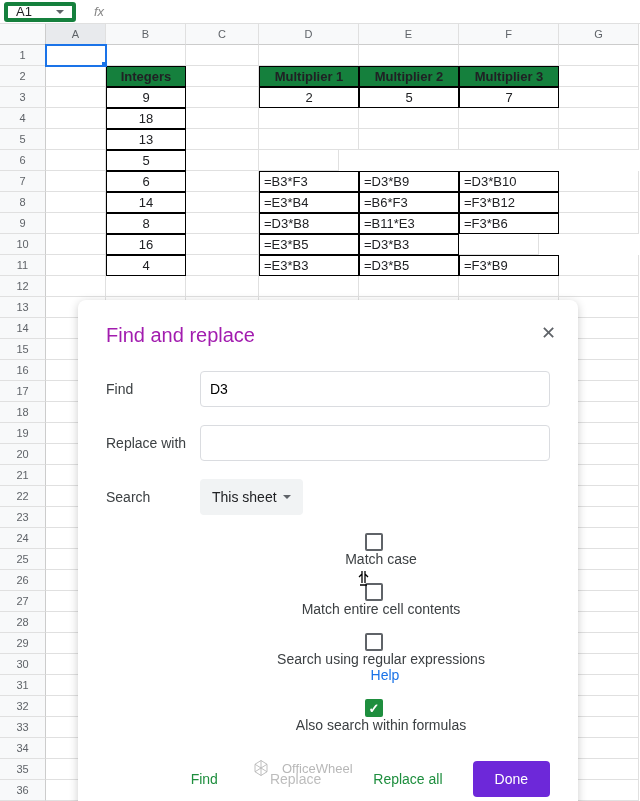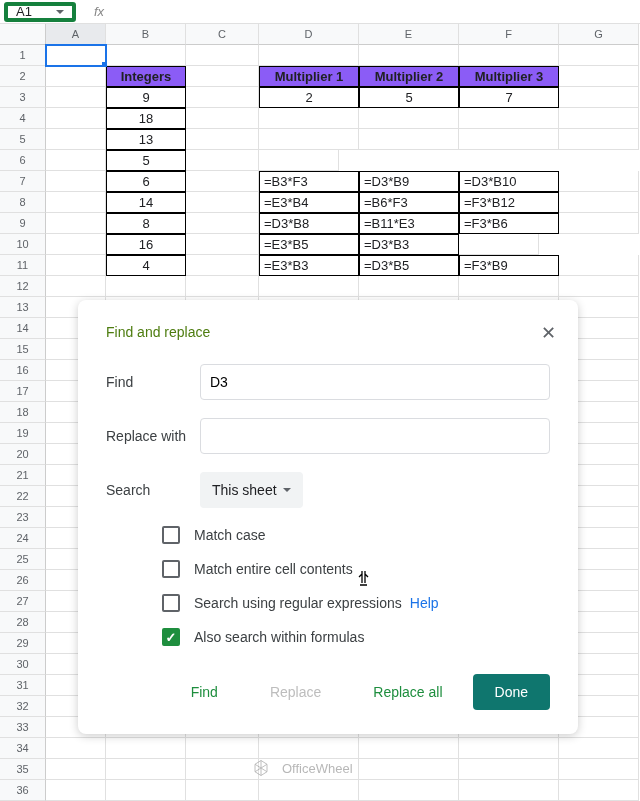--- a/index.html
+++ b/index.html
@@ -18,42 +18,42 @@
 .col-header.colA.sel { background: #e8eaed; }
 .rows-area .row { display: flex; height: 21px; }
 .cell { border-right: 1px solid #e0e0e0; border-bottom: 1px solid #e0e0e0; height: 21px; display: flex; align-items: center; padding: 0 3px; font-size: 13px; overflow: hidden; white-space: nowrap; }
 .cell.sel { outline: 2px solid #1a73e8; outline-offset: -1px; position: relative; }
 .cell.sel::after { content: ""; position: absolute; right: -3px; bottom: -3px; width: 6px; height: 6px; background: #1a73e8; }
 .colA { width: 60px; }
 .colB { width: 80px; }
 .colC { width: 73px; }
 .colD, .colE, .colF { width: 100px; }
 .colG { width: 80px; }
-.green-header { background: #8b5cf6; font-weight: bold; justify-content: center; border: 1px solid #000 !important; }
+.green-header { background: #15803d; font-weight: bold; justify-content: center; border: 1px solid #000 !important; }
 .border-cell { border: 1px solid #000 !important; justify-content: center; }
 .blue-header { background: #cfe2f3; font-weight: bold; justify-content: center; border: 1px solid #000 !important; }
 .formula-cell { border: 1px solid #000 !important; justify-content: flex-start; padding-left: 4px; }
 .dialog { position: absolute; left: 78px; top: 300px; width: 500px; background: #fff; box-shadow: 0 2px 10px rgba(0,0,0,0.2); border-radius: 8px; padding: 24px 28px; }
-.dialog h1 { font-size: 14px; font-weight: 400; color: #4d7c0f; margin-bottom: 24px; }
+.dialog h1 { font-size: 20px; font-weight: 400; color: #a21caf; margin-bottom: 24px; }
 .close-x { position: absolute; top: 22px; right: 22px; font-size: 18px; color: #5f6368; cursor: pointer; }
 .form-row { display: flex; align-items: center; margin-bottom: 18px; }
 .form-label { width: 94px; font-size: 14px; color: #3c4043; }
 .form-input { flex: 1; height: 36px; border: 1px solid #dadce0; border-radius: 4px; padding: 0 9px; font-size: 14px; }
 .dropdown { height: 36px; border: none; background: #f1f3f4; border-radius: 4px; padding: 0 12px; font-size: 14px; display: flex; align-items: center; gap: 6px; }
 .dropdown::after { content: ""; width: 0; height: 0; border-left: 4px solid transparent; border-right: 4px solid transparent; border-top: 4px solid #5f6368; }
-.checkbox-row { display: flex; align-items: center; margin-bottom: 16px; margin-left: 56px; font-size: 14px; color: #3c4043; }
+.checkbox-row { display: flex; align-items: center; margin-bottom: 16px; margin-left: 106px; font-size: 14px; color: #3c4043; flex-direction: column; }
 .checkbox { width: 18px; height: 18px; border: 2px solid #5f6368; border-radius: 2px; margin-right: 14px; display: flex; align-items: center; justify-content: center; }
 .checkbox.checked { background: #1e8e3e; border-color: #1e8e3e; }
 .checkbox.checked::after { content: "✓"; color: #fff; font-size: 13px; font-weight: bold; }
 .help-link { color: #1a73e8; margin-left: 8px; }
 .dialog-footer { display: flex; justify-content: flex-end; gap: 8px; margin-top: 28px; }
 .btn { height: 36px; padding: 0 22px; border-radius: 4px; font-size: 14px; font-weight: 500; border: none; cursor: pointer; display: flex; align-items: center; }
 .btn-text { background: transparent; color: #1e8e3e; }
 .btn-text.disabled { color: #bdbdbd; }
-.btn-primary { background: #0f766e; color: #fff; }
+.btn-primary { background: #6d28d9; color: #fff; }
 .watermark { position: absolute; left: 252px; top: 759px; display: flex; align-items: center; gap: 12px; color: #888; font-size: 13px; opacity: 0.6; }
 .watermark svg { width: 18px; height: 18px; }
 .cursor { position: absolute; left: 357px; top: 570px; font-size: 16px; }
 </style>
 </head>
 <body>
 
 <div class="top-bar">
   <div class="name-box">
       <span>A1</span>

